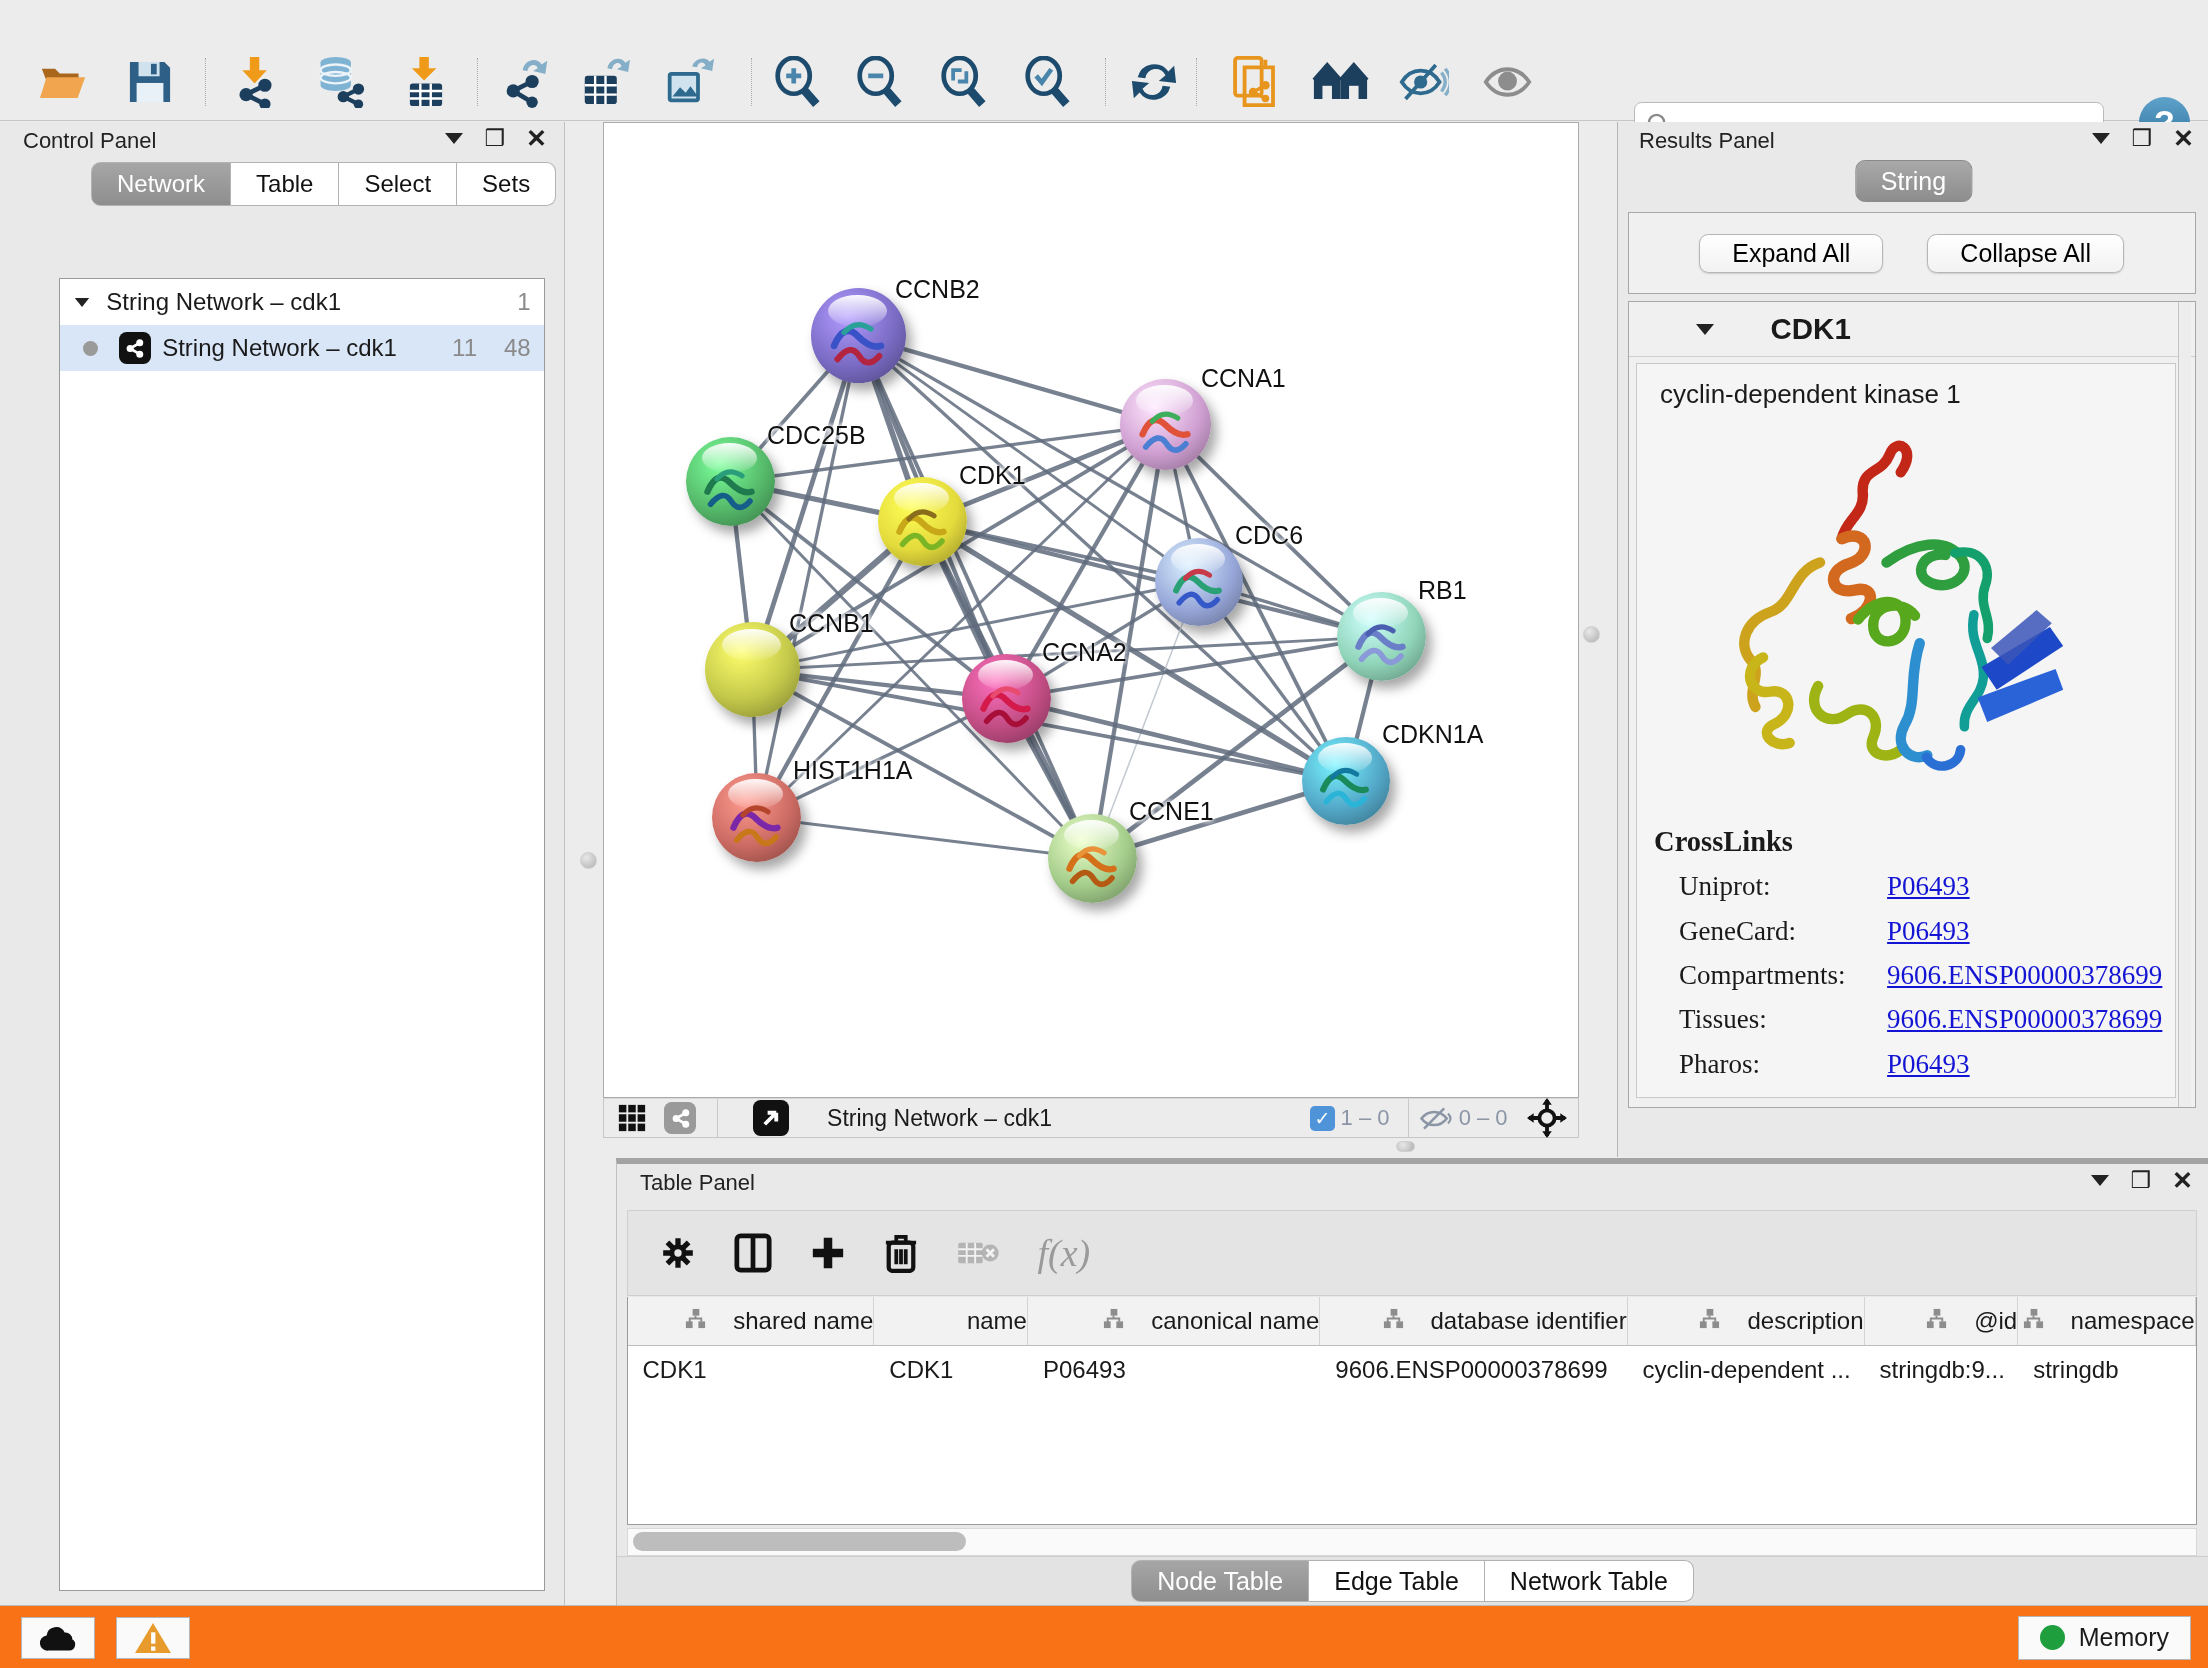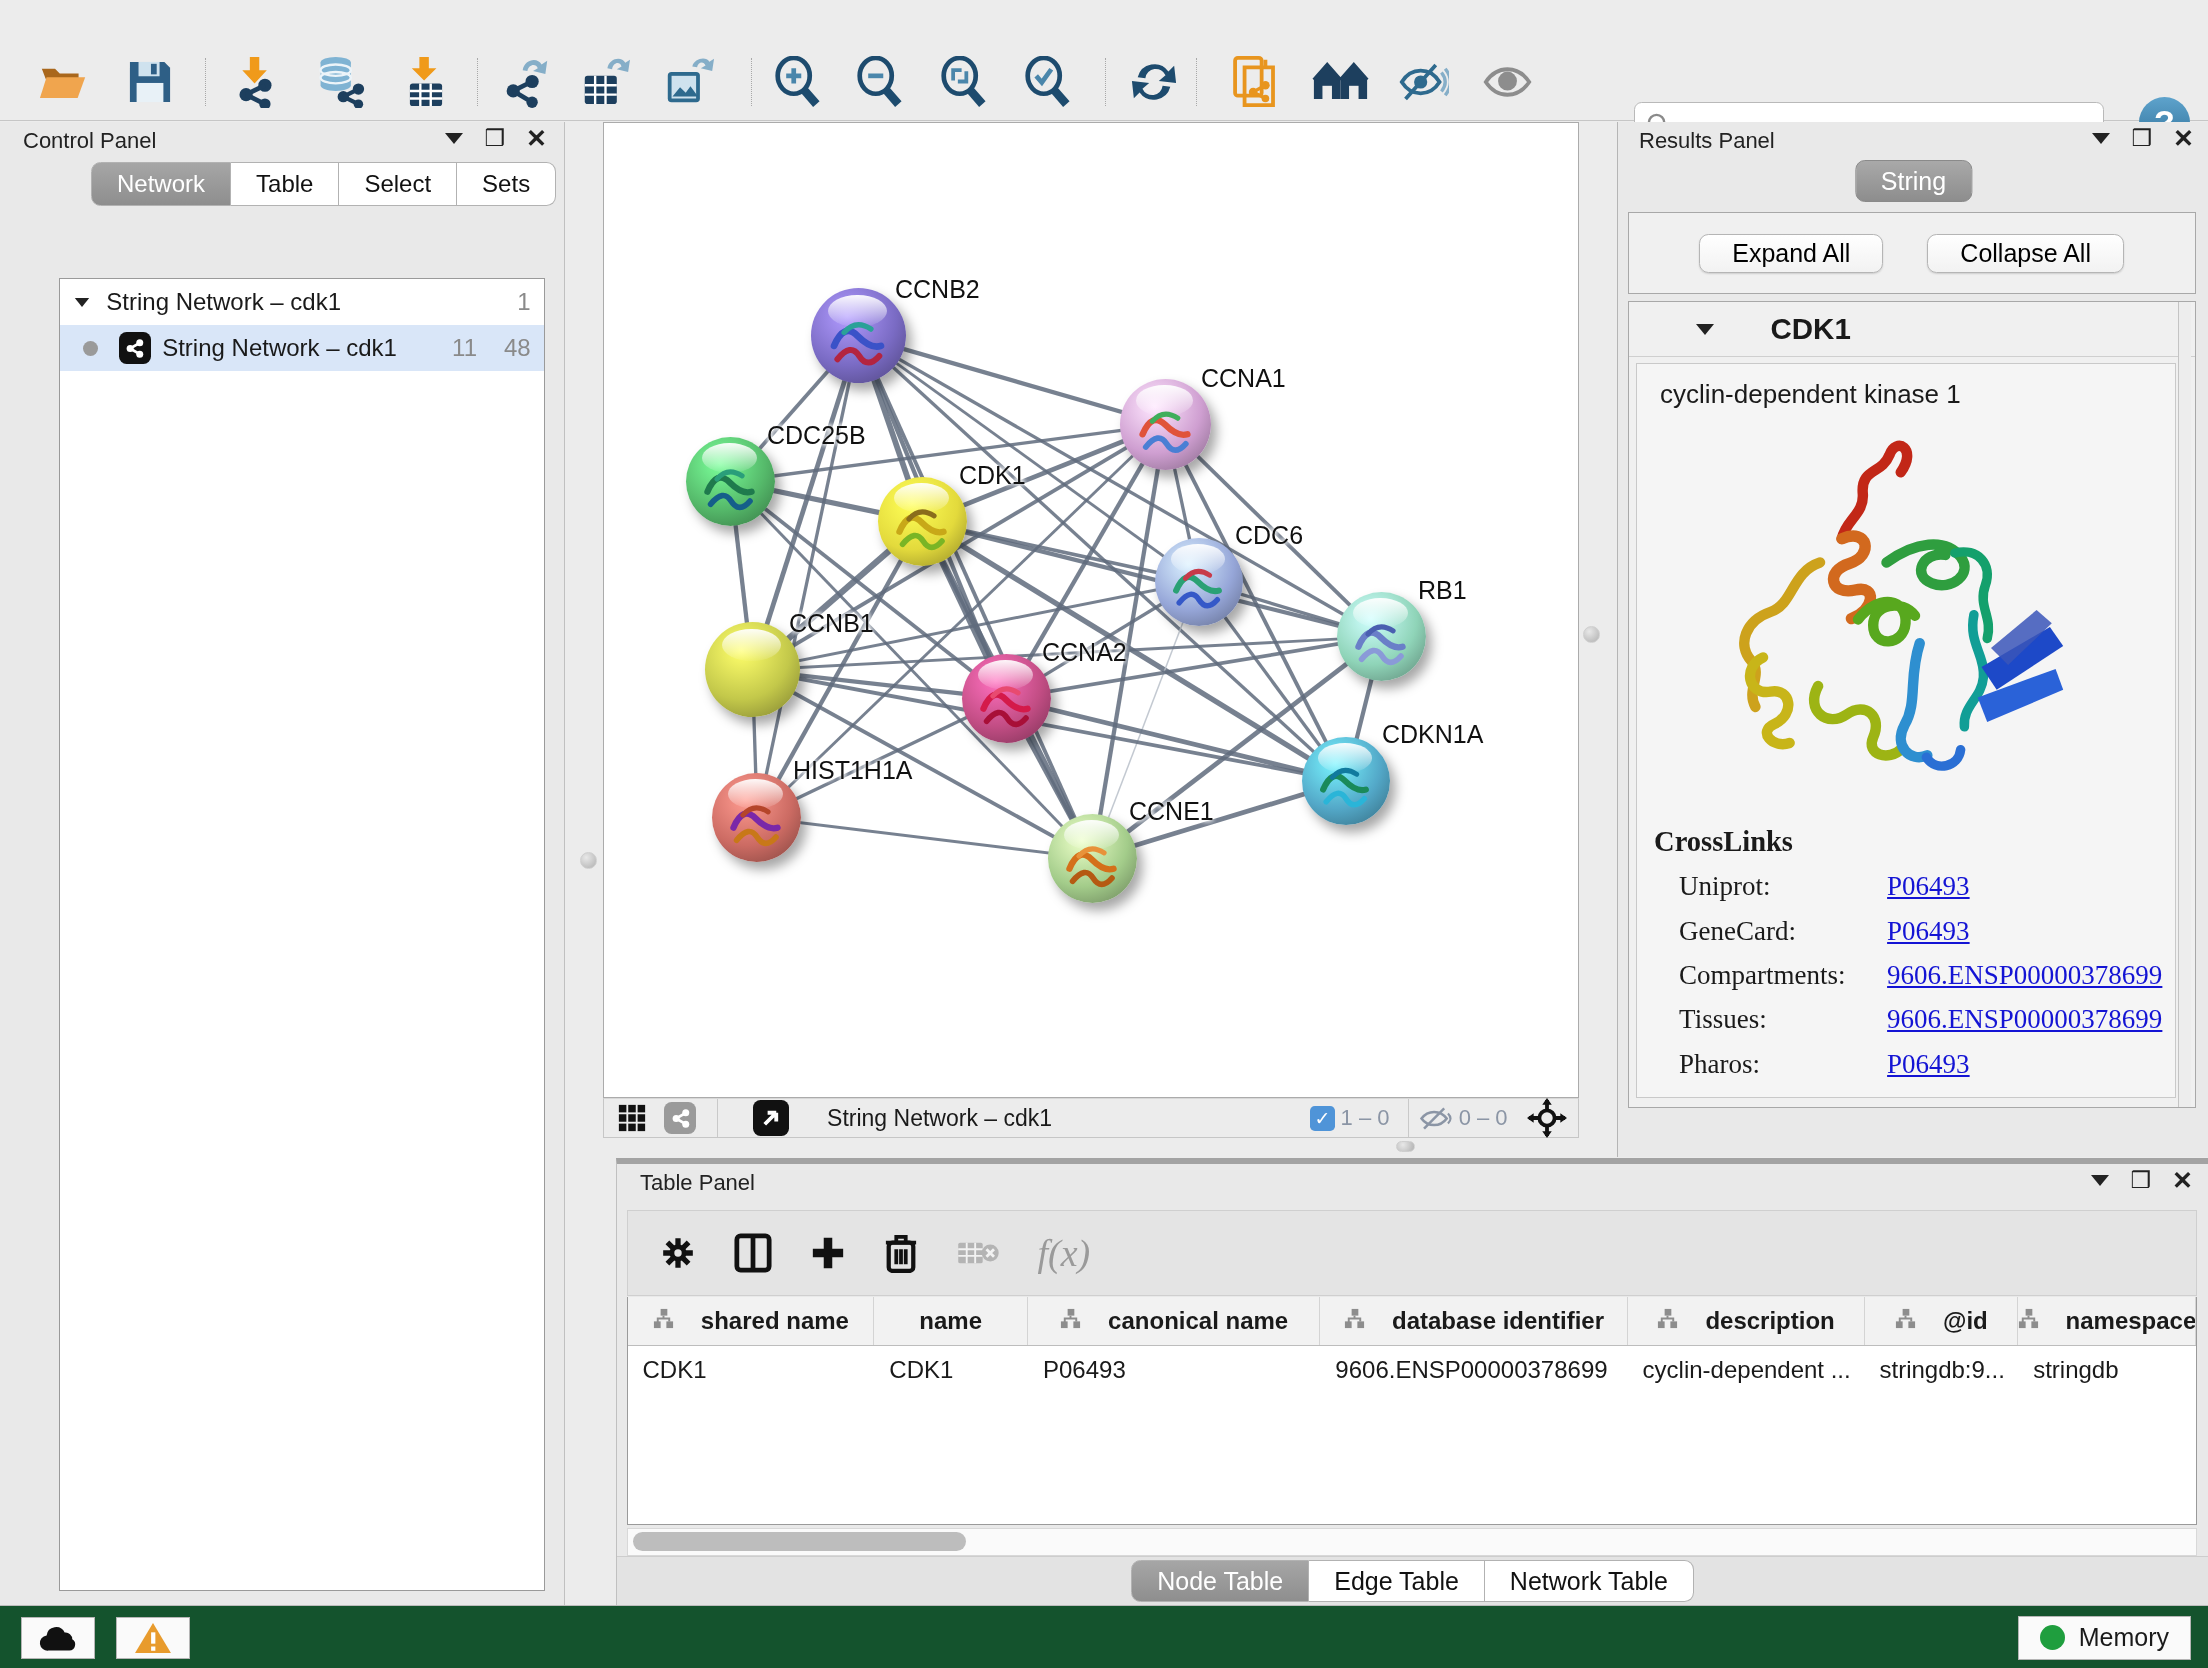--- a/index.html
+++ b/index.html
@@ -97,32 +97,32 @@
   #rp-scroll{position:absolute;right:3.8px;top:0;bottom:0;width:13.3px;background:#ededed;
              border-left:1px solid #c4c4c4;}
   
   #table-panel{position:absolute;left:616px;top:1158px;width:1592px;height:447px;background:#e9e9e9;
                border-left:1px solid #c0c0c0;border-top:6px solid #a3a3a3;}
   #tp-toolbar{position:absolute;left:9.5px;right:11.4px;top:46px;height:86px;background:#e4e4e4;
               border:1px solid #cfcfcf;display:flex;align-items:center;gap:38px;padding-left:32px;}
   #tp-table{position:absolute;left:9.5px;right:11.4px;top:133px;bottom:80px;background:#fff;
             border:1.9px solid #9a9a9a;border-top:none;}
   #thead{display:flex;background:#f2f2f2;border-bottom:1.9px solid #bdbdbd;height:49px;}
-  .th{display:flex;align-items:center;justify-content:center;gap:26px;font-size:24px;
-      border-right:1px solid #d4d4d4;overflow:hidden;white-space:nowrap;font-weight:bold;}
+  .th{display:flex;align-items:center;justify-content:flex-end;gap:26px;font-size:24px;
+      border-right:1px solid #d4d4d4;overflow:hidden;white-space:nowrap;}
   .td{font-size:24px;padding:9.5px 3.8px 0 15px;overflow:hidden;white-space:nowrap;}
   #trow{display:flex;height:48px;}
   #tp-hscroll{position:absolute;left:9.5px;right:11.4px;bottom:49px;height:28.5px;background:#fafafa;
               border:1px solid #d8d8d8;}
   #tp-hscroll .thumb{position:absolute;left:5.7px;top:3.8px;width:333px;height:19px;border-radius:9.5px;
                      background:#bdbdbd;}
   #tp-tabs{position:absolute;left:0;right:0;bottom:0;height:49px;background:#e3e3e3;
            border-top:1px solid #cdcdcd;display:flex;justify-content:center;align-items:center;}
   
-  #statusbar{position:absolute;left:0;top:1605px;width:2208px;height:63px;background:#14532d;
+  #statusbar{position:absolute;left:0;top:1605px;width:2208px;height:63px;background:#f97316;
              border-top:1px solid #bdbdbd;}
   .sb-btn{position:absolute;top:11.4px;width:74px;height:42px;background:#fafafa;border:1.9px solid #b5b5b5;
           display:flex;align-items:center;justify-content:center;}
   #memory-btn{position:absolute;right:17px;top:9.5px;height:44px;background:#fafafa;
               border:1.9px solid #b5b5b5;display:flex;align-items:center;gap:13.3px;padding:0 21px;
               font-size:25px;}
   #memory-btn .mdot{width:25px;height:25px;border-radius:50%;background:#1f9e3e;}
   a{text-decoration:underline;}
 </style>
 </head>

